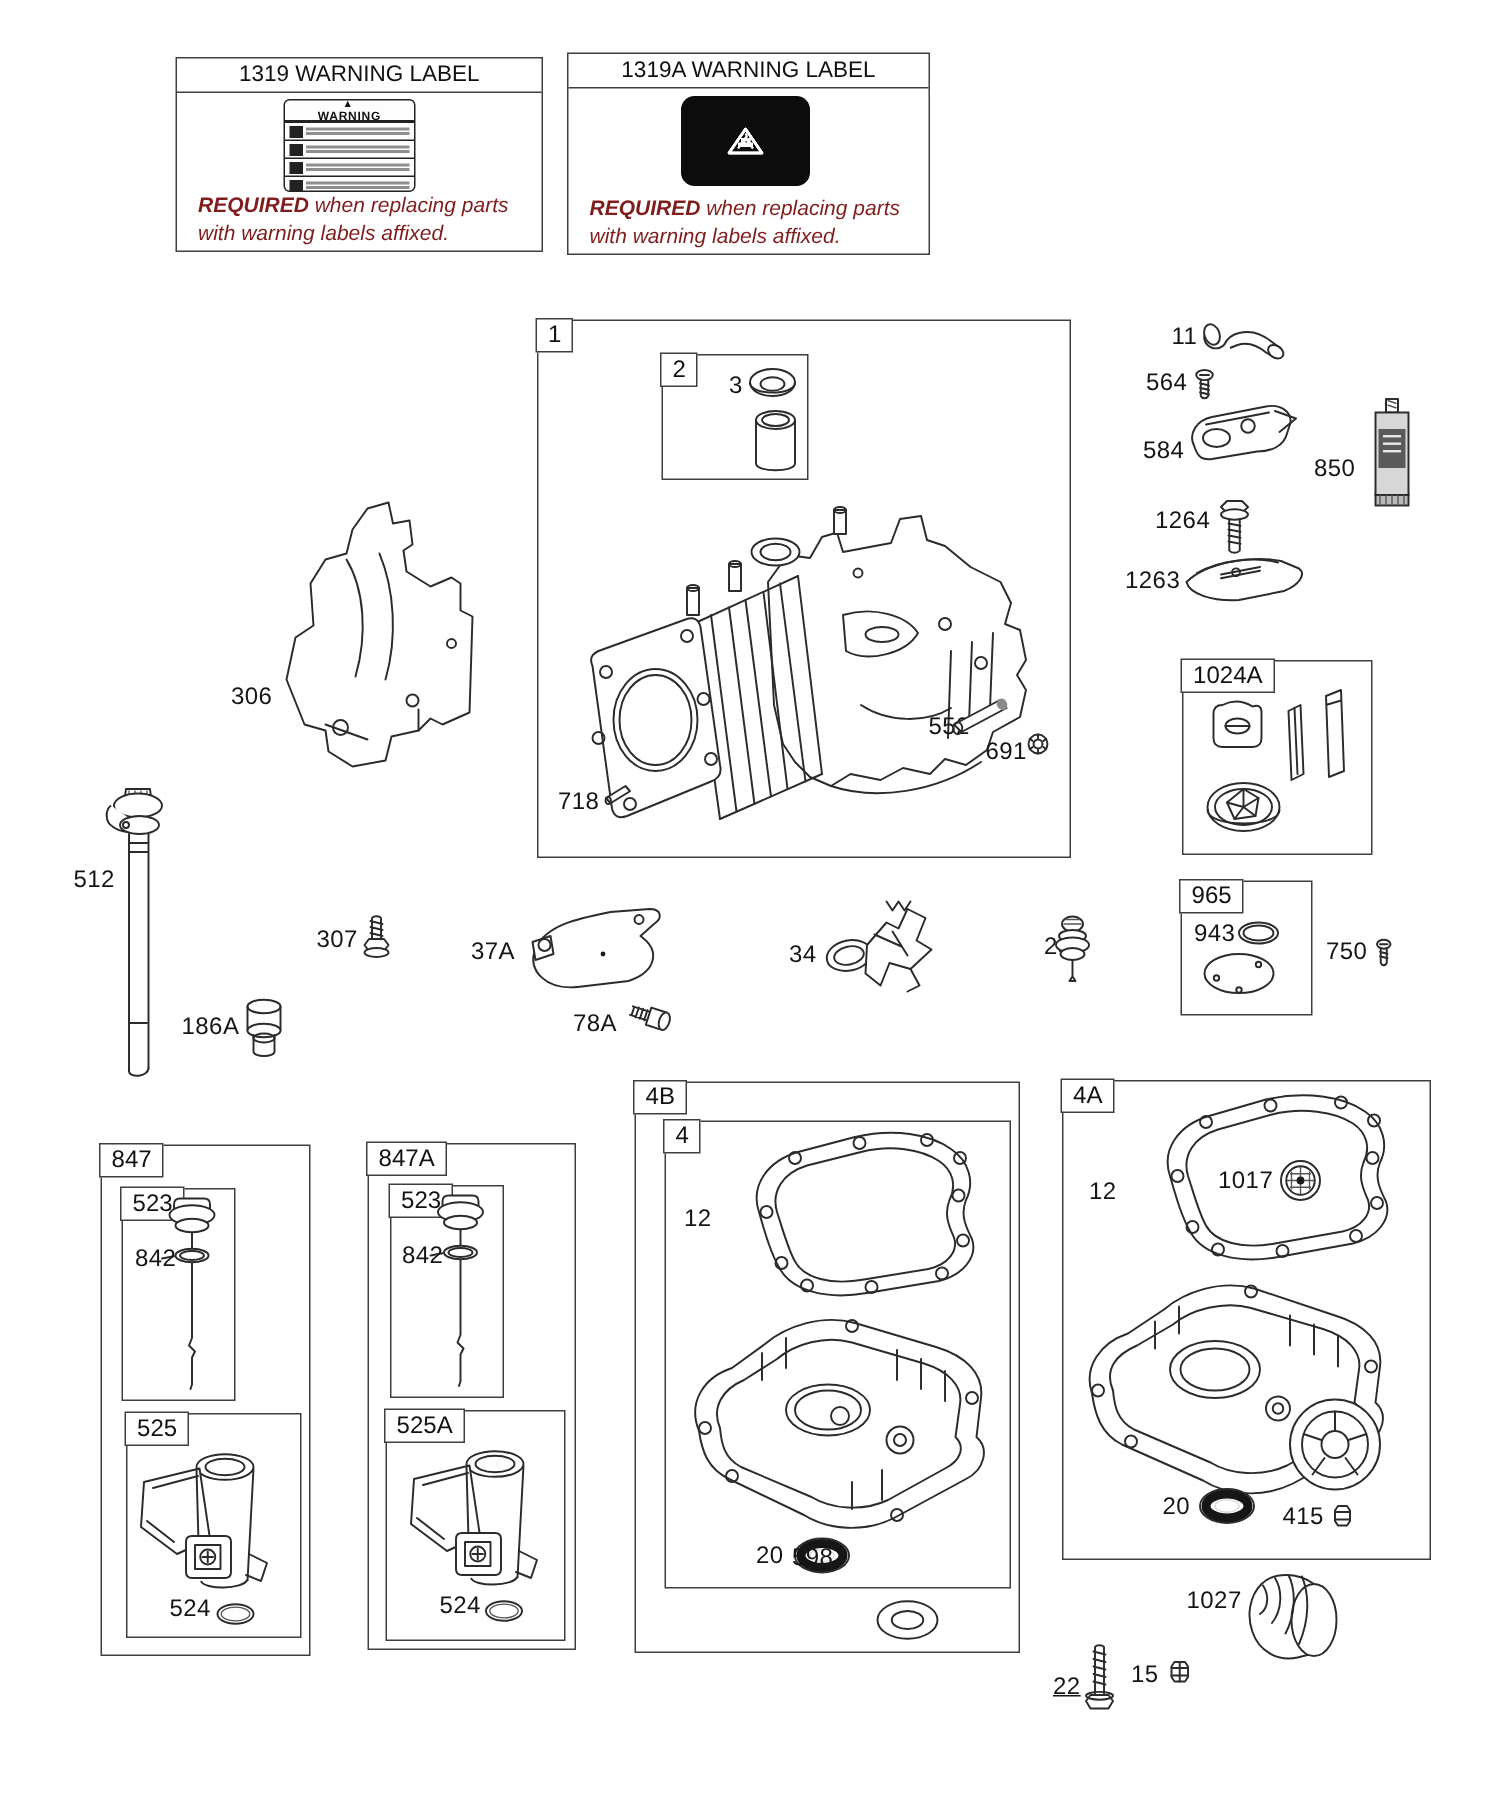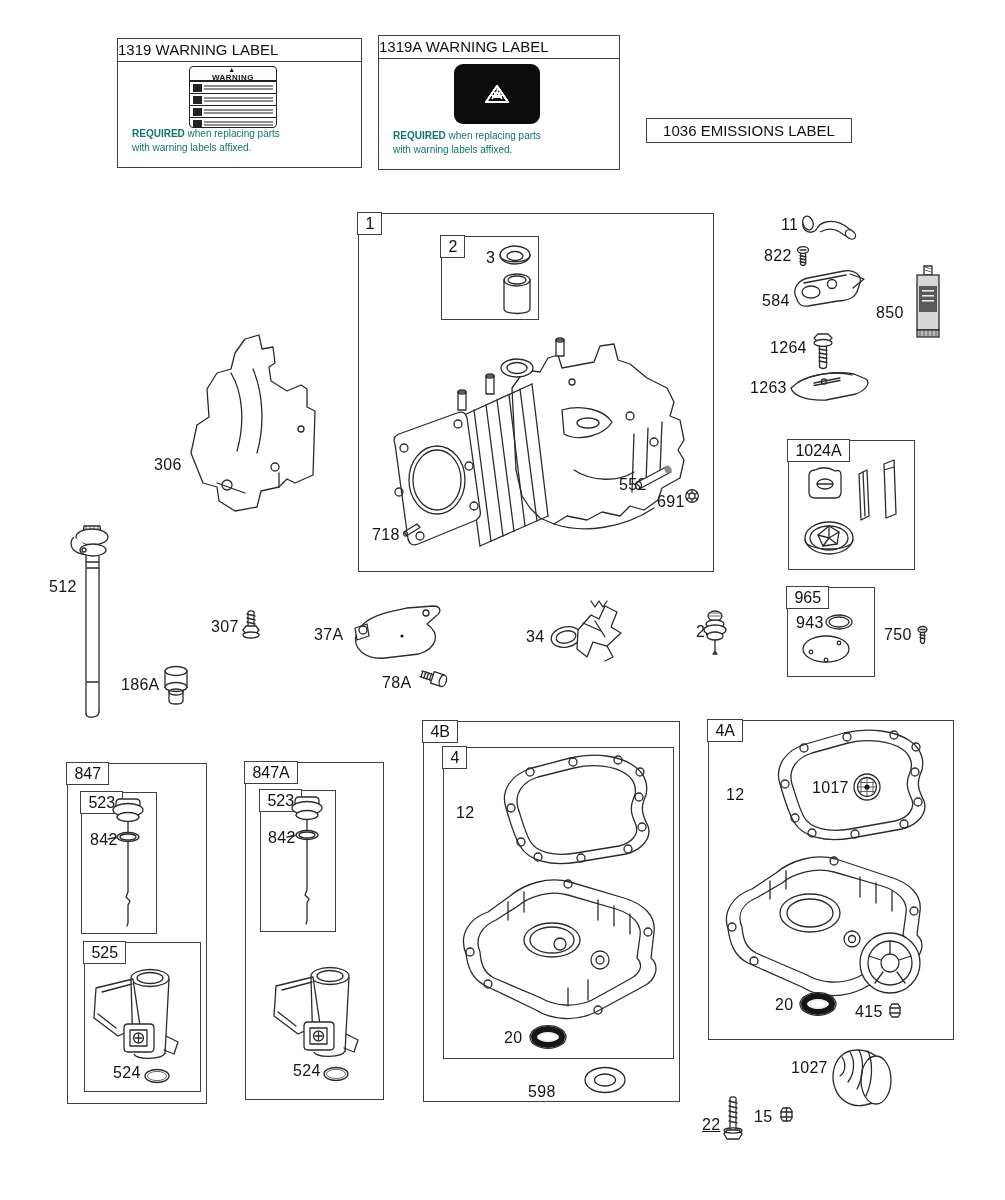--- a/index.html
+++ b/index.html
@@ -3,23 +3,23 @@
 <meta charset="utf-8">
 <style>
   html,body{margin:0;padding:0;background:#fff;}
   #page{position:relative;width:1005px;height:1200px;background:#ffffff;
         font-family:"Liberation Sans",sans-serif;color:#111;overflow:hidden;}
   .co{position:absolute;font-size:16px;color:#151515;white-space:nowrap;letter-spacing:.3px;}
   .bx{position:absolute;border:1.6px solid #3f3f3f;background:transparent;}
   .bxlab{position:absolute;top:-1.6px;left:-1.6px;background:#fff;border:1.6px solid #3f3f3f;
          padding:0 7px;font-size:16px;line-height:21px;}
   .tbox{position:absolute;border:1.6px solid #3f3f3f;background:#fff;}
-  .wt{height:22px;line-height:22px;text-align:left;font-size:15px;
+  .wt{height:22px;line-height:22px;text-align:center;font-size:15px;
       border-bottom:1.6px solid #3f3f3f;}
-  .req{position:absolute;left:14px;font-size:10px;line-height:1.35;color:#0f766e;}
+  .req{position:absolute;left:14px;font-style:italic;font-size:14px;line-height:1.35;color:#7f1d1d;}
   .req b{font-weight:bold;}
   svg{position:absolute;overflow:visible;}
   .s{stroke:#2b2b2b;fill:none;stroke-width:1.3;stroke-linecap:round;stroke-linejoin:round;}
   .sw{stroke:#2b2b2b;fill:#ffffff;stroke-width:1.3;stroke-linejoin:round;}
   .thin{stroke:#555;stroke-width:.9;fill:none;}
   .dk{fill:#1a1a1a;stroke:none;}
   
   .stick{position:absolute;border:1.4px solid #222;border-radius:4px;background:#fdfdfd;}
   .stick .hd{height:13px;border-bottom:2px solid #222;display:flex;align-items:center;
              justify-content:center;font-size:8px;font-weight:bold;letter-spacing:.5px;color:#111;flex-direction:column;}
@@ -100,23 +100,20 @@
           <path d="M13,2 L24,18 L2,18 Z" style="stroke:#fff;fill:none;stroke-width:1.6;stroke-linejoin:round"></path>
           <path d="M8,15 L13,8 L18,15" style="stroke:#fff;fill:none;stroke-width:1.5"></path>
         </svg>
     </div>
     <div class="req" style="top:93px;">
       <b>REQUIRED</b><span> when replacing parts</span><br>
       <span>with warning labels affixed.</span>
     </div>
   </div>
 
-  <div class="tbox" style="left:646px;top:118px;width:204px;height:23px;">
-    <div style="height:23px;line-height:23px;text-align:center;font-size:15px;">1036 EMISSIONS LABEL</div>
-  </div>
 
   <div class="bx" style="left:358px;top:213px;width:354px;height:357px;">
     <div class="bxlab">1</div>
   </div>
   <div class="bx" style="left:441px;top:236px;width:96px;height:82px;">
     <div class="bxlab">2</div>
   </div>
   <span class="co" style="left:486px;top:249px;">3</span>
 
   <svg style="left:498px;top:243px;" width="34" height="30" viewBox="0 0 34 30">
@@ -177,21 +174,21 @@
     <ellipse class="s" cx="4.5" cy="13.7" rx="1.8" ry="2.4"></ellipse>
   </svg>
 
   <span class="co" style="left:781px;top:216px;">11</span>
   <svg style="left:800px;top:209px;" width="58" height="34" viewBox="0 0 58 34">
     <path class="sw" d="M8,8 C3,10 1,17 5,21 C8,24 13,24 16,21 C18,17 21,14 26,13 C34,11 42,14 48,19 L52,22 L49,29 L44,26 C38,21 31,19 25,21 L20,23"></path>
     <ellipse class="sw" cx="8" cy="14" rx="5" ry="7" transform="rotate(-20 8 14)"></ellipse>
     <ellipse class="sw" cx="50.5" cy="25.5" rx="4" ry="5.5" transform="rotate(-55 50.5 25.5)"></ellipse>
   </svg>
 
-  <span class="co" style="left:764px;top:247px;">822</span>
+  <span class="co" style="left:764px;top:247px;">564</span>
   <svg style="left:796px;top:246px;" width="14" height="22" viewBox="0 0 14 22">
     <ellipse class="sw" cx="7" cy="4" rx="5.5" ry="3.4"></ellipse>
       <path class="s" d="M4,4 L10,4"></path>
     <path class="s" d="M4.5,7.5 L4.5,18 M9.5,7.5 L9.5,18 M4,9.5 L10,11 M4,12.5 L10,14 M4,15.5 L10,17 M4.5,18 C5.5,20 8.5,20 9.5,18"></path>
   </svg>
 
   <span class="co" style="left:762px;top:292px;">584</span>
   <svg style="left:790px;top:268px;" width="76" height="46" viewBox="0 0 76 46">
     <path class="sw" d="M6,29 C2,21 8,12 18,10 L54,3 C64,1 72,7 70,15 L68,21 C66,29 58,33 48,33 L18,38 C10,39 8,35 6,29 Z"></path>
     <ellipse class="s" cx="21" cy="24" rx="9" ry="6"></ellipse>
@@ -389,20 +386,23 @@
     <path class="sw" d="M20,2 L36,2 Q40,2 40,6 L40,9 L16,9 L16,6 Q16,2 20,2 Z"></path>
     <ellipse class="sw" cx="28" cy="13" rx="15" ry="6.5"></ellipse>
     <ellipse class="sw" cx="28" cy="20" rx="11" ry="4.5"></ellipse>
     <path class="s" d="M28,25 L28,95 L26,100 L30,104 L28,108 L28,126 L27,129"></path>
     <ellipse class="sw" cx="28" cy="40" rx="11" ry="4.5"></ellipse>
       <ellipse class="s" cx="28" cy="40" rx="8" ry="3"></ellipse>
     <path class="s" d="M8,42 L16,40.5"></path>
   </svg>
   <span class="co" style="left:268px;top:829px;">842</span>
 
+  <div class="bx" style="left:257px;top:940px;width:118px;height:152px;">
+    <div class="bxlab">525A</div>
+  </div>
   <svg style="left:268px;top:964px;" width="100" height="100" viewBox="0 0 100 100">
     <ellipse class="sw" cx="62" cy="12" rx="19" ry="8.5"></ellipse>
     <ellipse class="s" cx="62" cy="12" rx="13" ry="5.5"></ellipse>
     <path class="sw" d="M8,22 L45,13 L52,60 L30,70 L6,52 Z"></path>
     <path class="s" d="M14,26 L44,18 M10,48 L28,62"></path>
     <path class="sw" d="M43,14 L45,86 M81,13 L77,88"></path>
     <path class="sw" d="M46,88 C48,94 74,94 77,87"></path>
     <path class="sw" d="M40,58 Q36,58 36,62 L36,82 Q36,86 40,86 L62,86 Q66,86 66,82 L66,62 Q66,58 62,58 Z"></path>
     <rect class="s" x="42" y="64" width="17" height="16"></rect>
     <circle class="sw" cx="50.5" cy="72" r="5"></circle>
@@ -451,21 +451,21 @@
       <circle class="s" cx="40" cy="122" r="4"></circle>
     <circle class="sw" cx="152" cy="98" r="9"></circle>
       <circle class="s" cx="152" cy="98" r="4"></circle>
   </svg>
   <span class="co" style="left:504px;top:1029px;">20</span>
   <svg style="left:528px;top:1024px;" width="40" height="26" viewBox="0 0 40 26">
     <ellipse cx="20" cy="13" rx="14" ry="8" style="fill:none;stroke:#161616;stroke-width:6"></ellipse>
     <ellipse class="s" cx="20" cy="13" rx="18" ry="11.3"></ellipse>
     <ellipse cx="20" cy="13" rx="8" ry="4.2" style="fill:#fff;stroke:#dedede;stroke-width:1"></ellipse>
   </svg>
-  <span class="co" style="left:528px;top:1083px;text-align:center;">598</span>
+  <span class="co" style="left:528px;top:1030px;text-align:center;">598</span>
   <svg style="left:583px;top:1066px;" width="44" height="28" viewBox="0 0 44 28">
     <ellipse class="sw" cx="22" cy="14" rx="20" ry="12.5"></ellipse>
     <ellipse class="s" cx="22" cy="14" rx="10.5" ry="6"></ellipse>
   </svg>
 
   <div class="bx" style="left:708px;top:720px;width:244px;height:318px;">
     <div class="bxlab">4A</div>
   </div>
   <span class="co" style="left:726px;top:786px;">12</span>
   <svg style="left:752px;top:724px;" width="192" height="118" viewBox="0 0 192 118">

